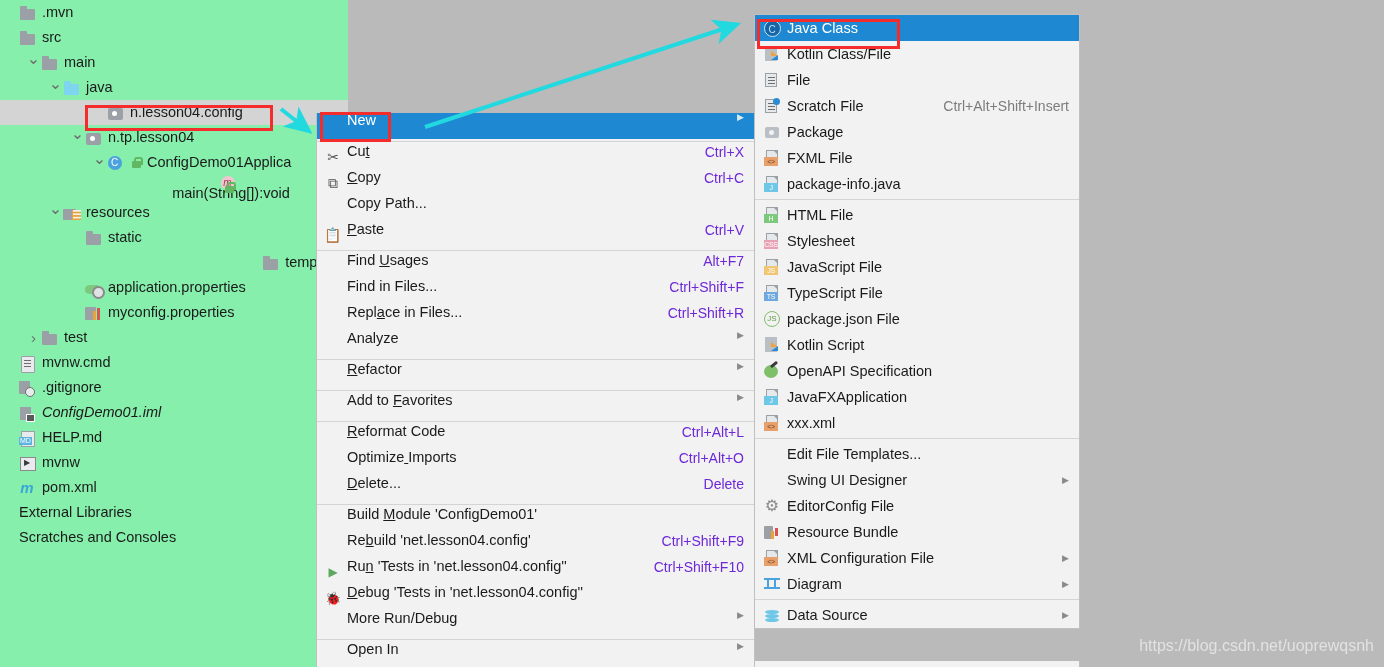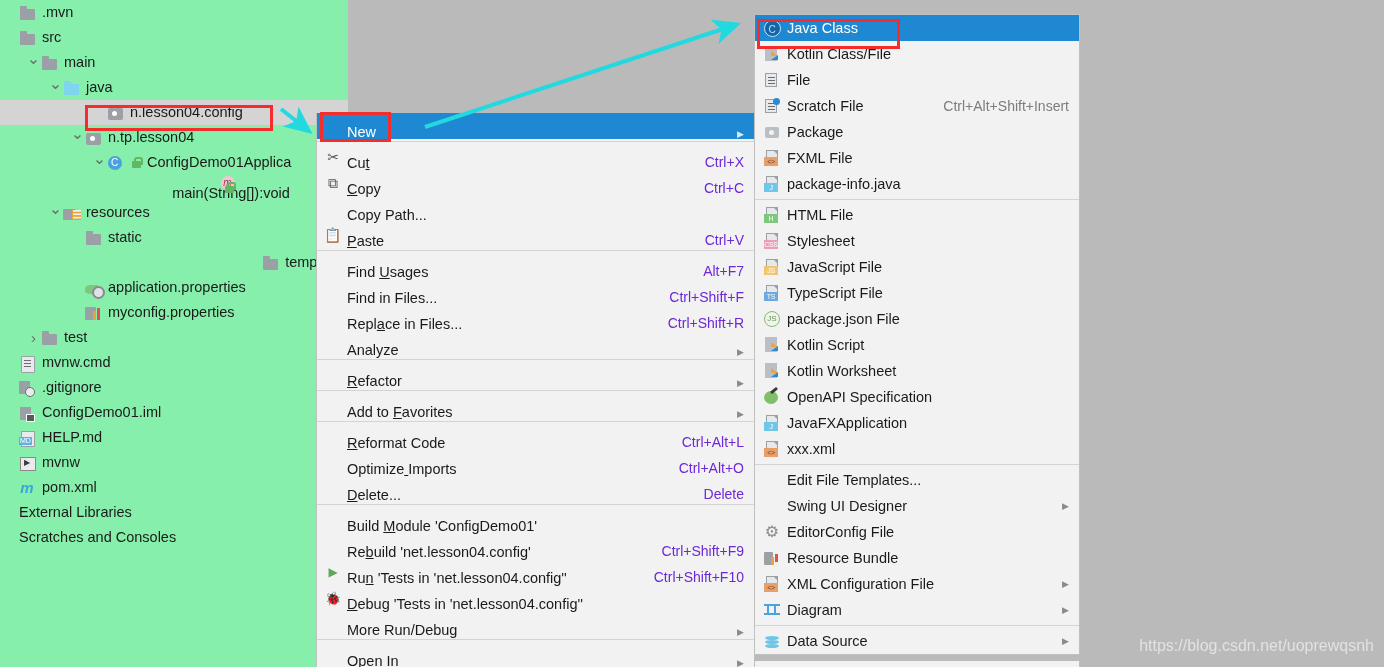--- a/index.html
+++ b/index.html
@@ -154,21 +154,21 @@
     border-radius:50%; border:1.5px solid #6e6e6e; background:#e9ecef;
   }
 
   
   #ctxmenu {
     position:absolute; left:316px; top:113px; width:439px;
     background:#f2f2f2; border:1px solid #c0c0c0; border-top:none;
     z-index:20;
   }
   .mrow {
-    height:26px; display:flex; align-items:flex-end; position:relative;
+    height:26px; display:flex; align-items:flex-start; position:relative;
     padding-left:30px; padding-right:10px; white-space:nowrap;
   }
   .mrow.hi { background:#1e88d2; color:#ffffff; }
   .mgutter{
     position:absolute; left:6px; top:0; height:26px; width:20px;
     display:flex; align-items:center; justify-content:center;
   }
   .mlabel{ flex:1; line-height:1; }
   .mshort{ color:#6d28d9; font-size:14px; margin-left:20px; }
   .marrow{
@@ -348,21 +348,21 @@
     <div class="trow" style="padding-left: 4px;">
       <span class="twist"></span>
       <span class="ticon ic-file"></span>
       <span class="tlabel">mvnw.cmd</span>
     </div>
     <div class="trow" style="padding-left: 4px;">
       <span class="twist"></span>
       <span class="ticon ic-git"></span>
       <span class="tlabel">.gitignore</span>
     </div>
-    <div class="trow" style="padding-left: 4px;">
+    <div class="trow" style="padding-left: 4px; font-style: italic;">
       <span class="twist"></span>
       <span class="ticon ic-iml"></span>
       <span class="tlabel">ConfigDemo01.iml</span>
     </div>
     <div class="trow" style="padding-left: 4px;">
       <span class="twist"></span>
       <span class="ticon ic-md"></span>
       <span class="tlabel">HELP.md</span>
     </div>
     <div class="trow" style="padding-left: 4px;">
@@ -593,30 +593,20 @@
     </div>
     <div class="srow">
       <span class="sgutter">
         <span class="ic-kotlin">
           <i class="kp"></i>
           <i class="k1"></i>
           <i class="k2"></i>
         </span>
       </span>
       <span class="slabel">Kotlin Script</span>
-    </div>
-    <div class="srow">
-      <span class="sgutter">
-        <span class="ic-kotlin">
-          <i class="kp"></i>
-          <i class="k1"></i>
-          <i class="k2"></i>
-        </span>
-      </span>
-      <span class="slabel">Kotlin Worksheet</span>
     </div>
     <div class="srow">
       <span class="sgutter">
         <span class="ic-openapi"></span>
       </span>
       <span class="slabel">OpenAPI Specification</span>
     </div>
     <div class="srow">
       <span class="sgutter">
         <span class="fi">

